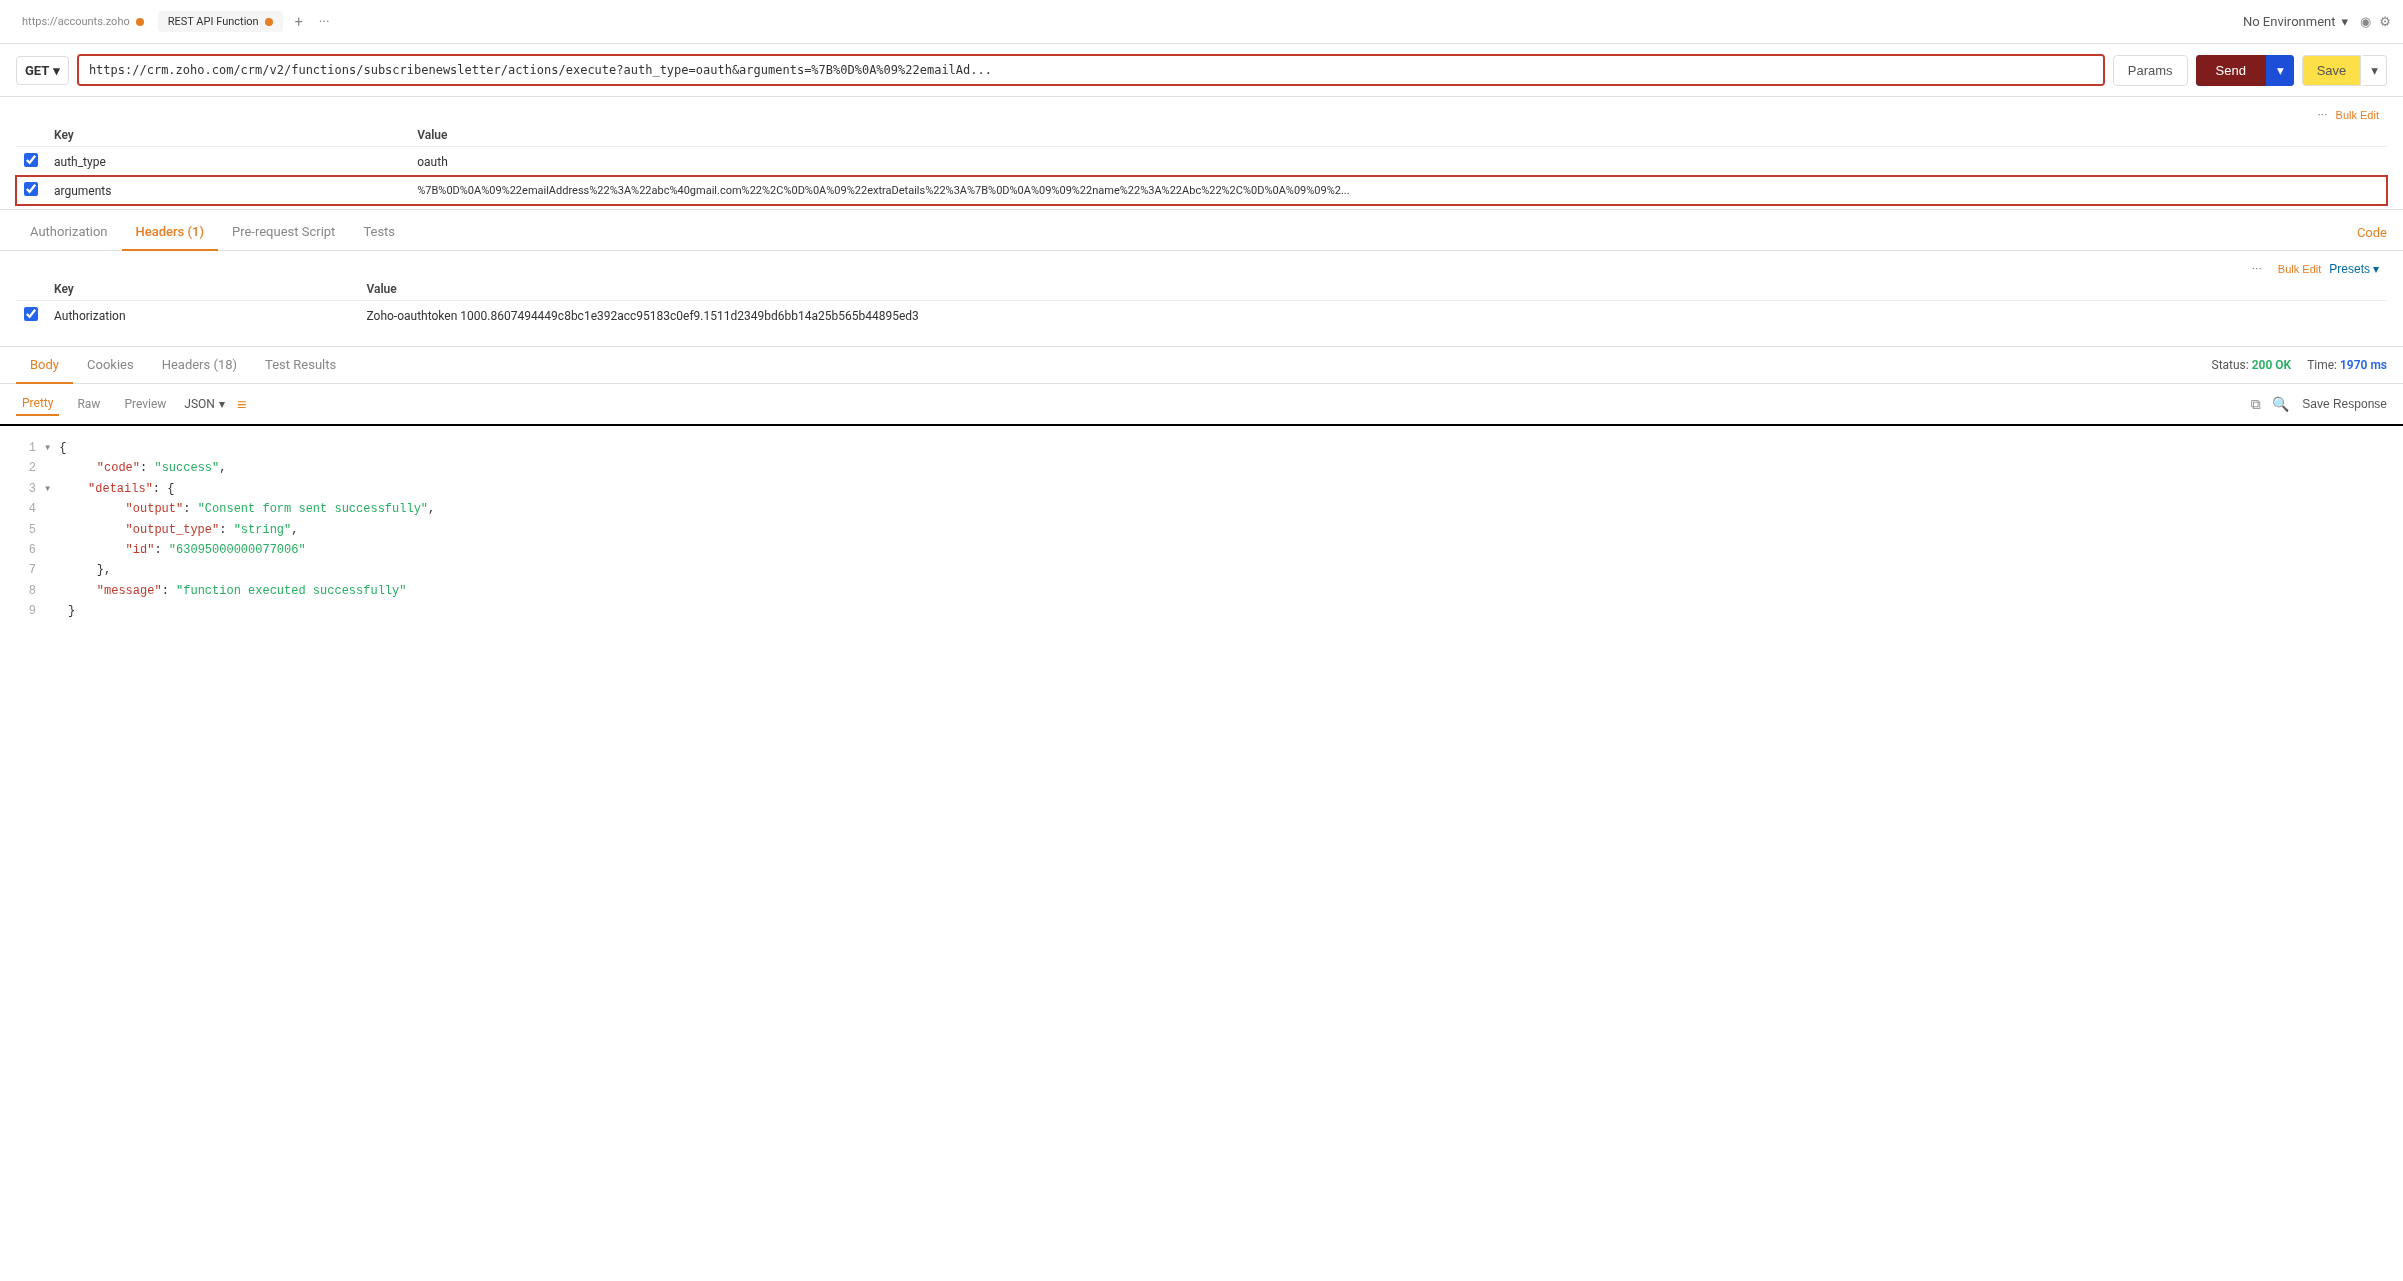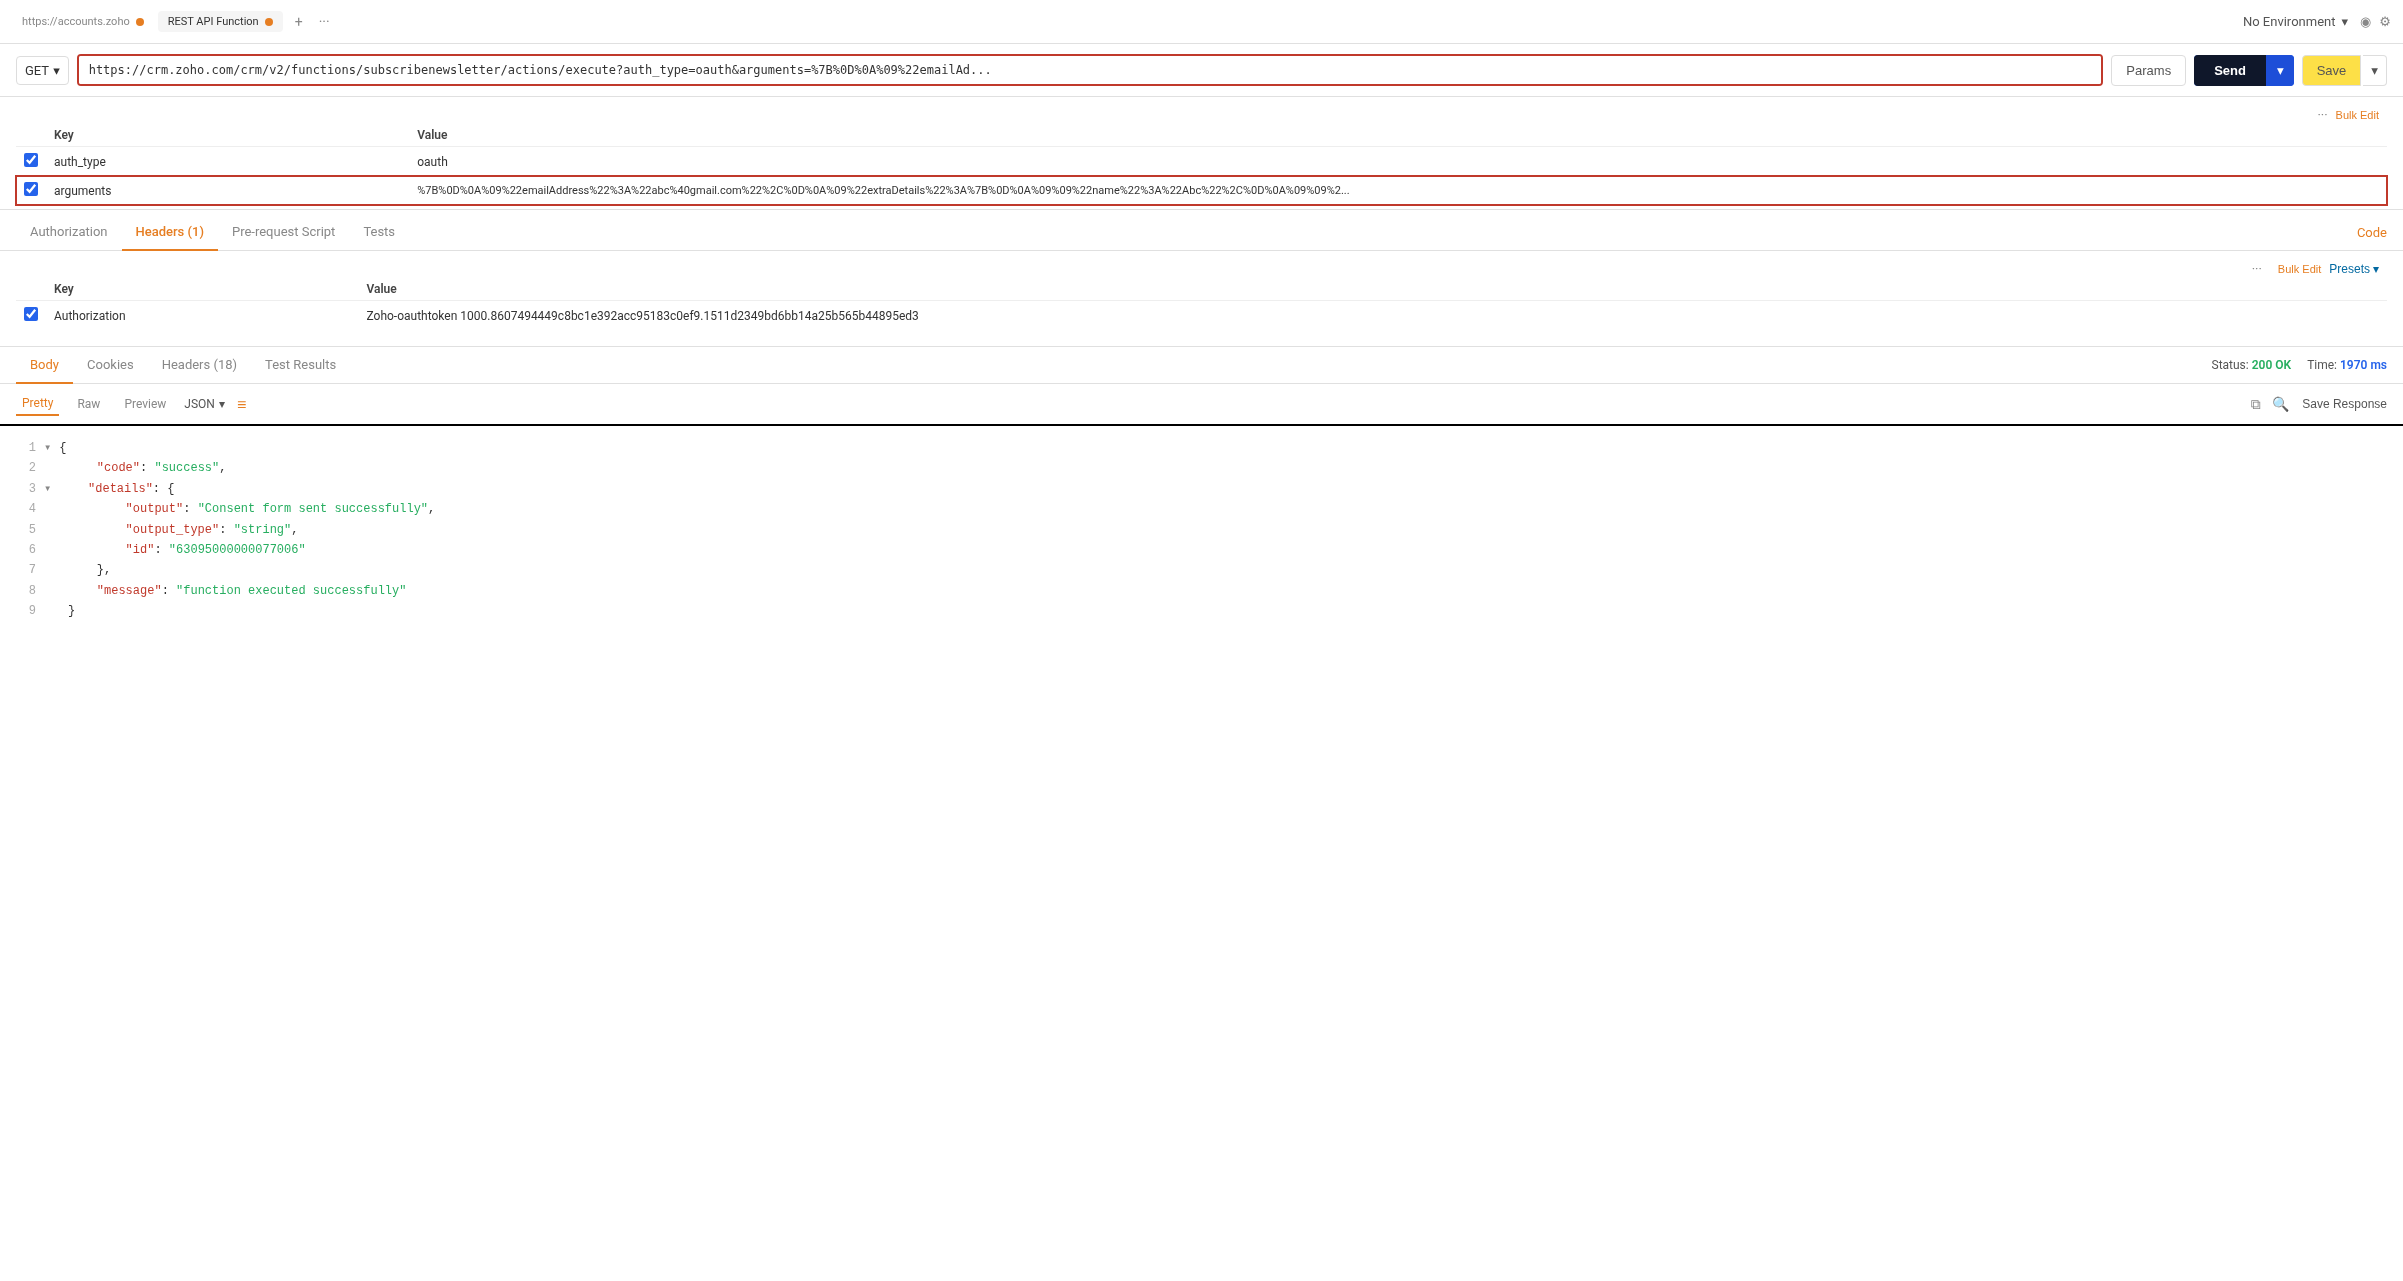--- a/index.html
+++ b/index.html
@@ -77,21 +77,21 @@
       align-items: center;
       padding: 10px 16px;
       gap: 8px;
       border-bottom: 1px solid #e0e0e0;
     }
     .method-select {
       display: flex;
       align-items: center;
       gap: 4px;
       font-size: 13px;
-      font-weight: 400;
+      font-weight: 700;
       color: #333;
       cursor: pointer;
       padding: 6px 8px;
       border: 1px solid #ddd;
       border-radius: 4px;
       background: #fff;
     }
     .url-input-wrapper {
       flex: 1;
       border: 2px solid #c0392b;
@@ -118,26 +118,26 @@
     }
     .send-btn-group {
       display: flex;
       align-items: center;
       background: #2563eb;
       border-radius: 4px;
       overflow: hidden;
     }
     .send-btn {
       padding: 8px 20px;
-      background: #0f172a;
+      background: #7f1d1d;
       color: #fff;
       border: none;
       cursor: pointer;
       font-size: 13px;
-      font-weight: 700;
+      font-weight: 400;
     }
     .send-dropdown {
       padding: 8px 10px;
       background: #1d4ed8;
       color: #fff;
       border: none;
       border-left: 1px solid #1d4ed8;
       cursor: pointer;
     }
     .save-btn-group {

